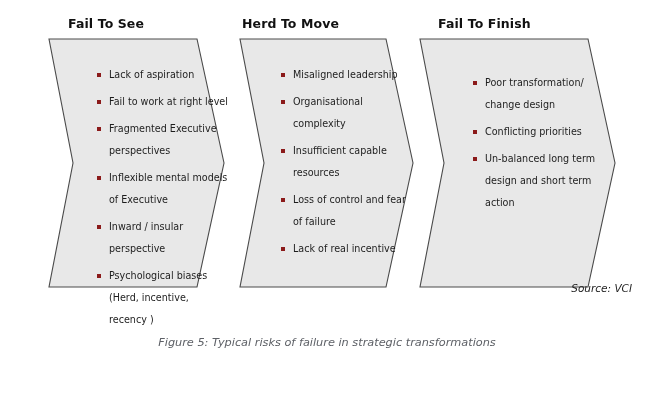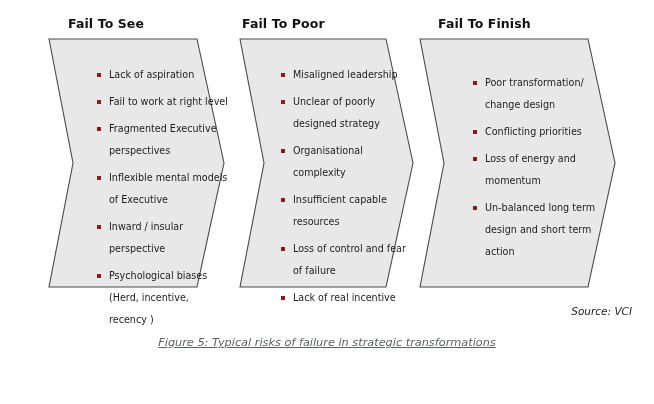--- a/index.html
+++ b/index.html
@@ -89,50 +89,49 @@
     top: 9px;
     width: 3.6px;
     height: 3.6px;
     background: #8b1a1a;
   }
 
   
   #source-note {
     position: absolute;
     right: 22px;
-    top: 305px;
+    top: 282px;
     font-family: "DejaVu Sans", sans-serif;
     font-style: italic;
     font-size: 10.5px;
     color: #222222;
     white-space: nowrap;
   }
 
   
   #figure-caption {
     position: absolute;
     left: 0;
     top: 336px;
     width: 654px;
     text-align: center;
     font-family: "DejaVu Sans", sans-serif;
     font-style: italic;
     font-size: 11.3px;
     color: #5d6066;
     white-space: nowrap;
-    text-decoration: underline;
   }
 </style>
 </head>
 <body>
 
 <div id="figure-root">
 
   <div class="chev-title t1">Fail To See</div>
-  <div class="chev-title t2">Fail To Poor</div>
+  <div class="chev-title t2">Herd To Move</div>
   <div class="chev-title t3">Fail To Finish</div>
 
   <div class="chev chev-1">
     <svg viewBox="0 0 178 250" preserveAspectRatio="none" aria-hidden="true">
       <polygon class="chev-body" points="2,1 150,1 177,125 150,249 2,249 26,125"></polygon>
     </svg>
   </div>
 
   <div class="chev chev-2">
     <svg viewBox="0 0 176 250" preserveAspectRatio="none" aria-hidden="true">
@@ -150,31 +149,29 @@
     <li>Lack of aspiration</li>
     <li>Fail to work at right level</li>
     <li>Fragmented  Executive perspectives</li>
     <li>Inflexible mental models of Executive</li>
     <li>Inward / insular perspective</li>
     <li>Psychological biases (Herd, incentive, recency )</li>
   </ul>
 
   <ul class="chev-list list-2">
     <li>Misaligned leadership</li>
-    <li>Unclear of poorly designed strategy</li>
     <li>Organisational complexity</li>
     <li>Insufficient capable resources</li>
     <li>Loss of control  and fear of failure</li>
     <li>Lack of real incentive</li>
   </ul>
 
   <ul class="chev-list list-3">
     <li>Poor transformation/ change design</li>
     <li>Conflicting priorities</li>
-    <li>Loss of energy and momentum</li>
     <li>Un-balanced long term design and short term action</li>
   </ul>
 
   <div id="source-note">Source: VCI</div>
 
   <div id="figure-caption">Figure 5: Typical risks of failure in strategic transformations</div>
 
 </div>
 
 </body></html>

